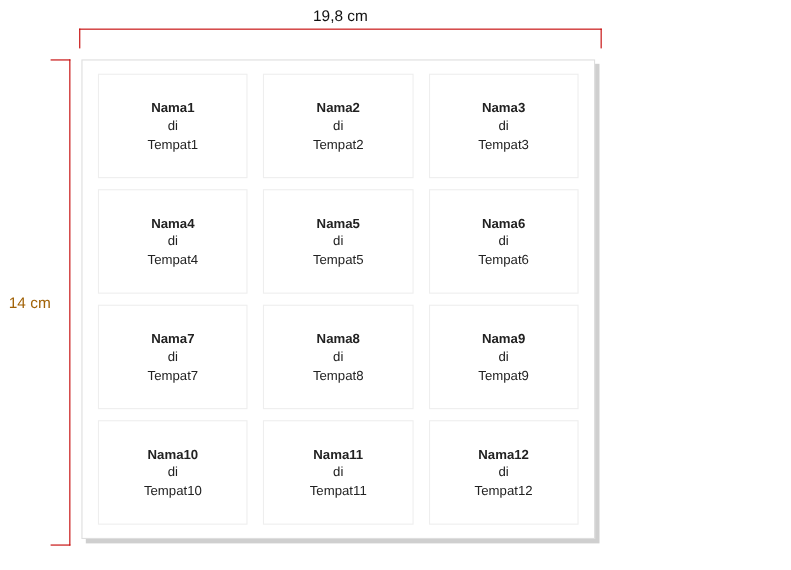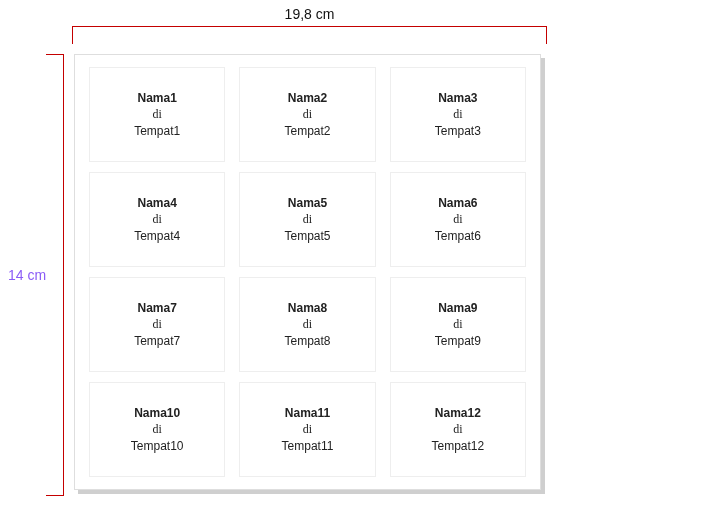--- a/index.html
+++ b/index.html
@@ -59,21 +59,21 @@
     position: absolute;
     top: 54px;
     bottom: 22px;
     left: 8px;
     width: 56px;
     display: flex;
     align-items: center;
   }
   .dim-left-label {
     font-size: 14px;
-    color: #8b5cf6;
+    color: #a16207;
     white-space: nowrap;
     margin-right: 6px;
   }
   .dim-left-bar {
     position: relative;
     width: 20px;
     height: 100%;
   }
   .dim-left-bar .vline {
     position: absolute;
@@ -125,21 +125,20 @@
     line-height: 1.35;
     font-size: 12px;
     color: #222;
     padding: 6px 4px;
   }
   .cell .nm {
     font-weight: 700;
   }
   .cell .di {
     font-weight: 400;
-    font-family: Liberation Serif, serif;
   }
   .cell .tp {
     font-weight: 400;
   }
 </style>
 </head>
 <body>
 
 <div class="stage">
 

